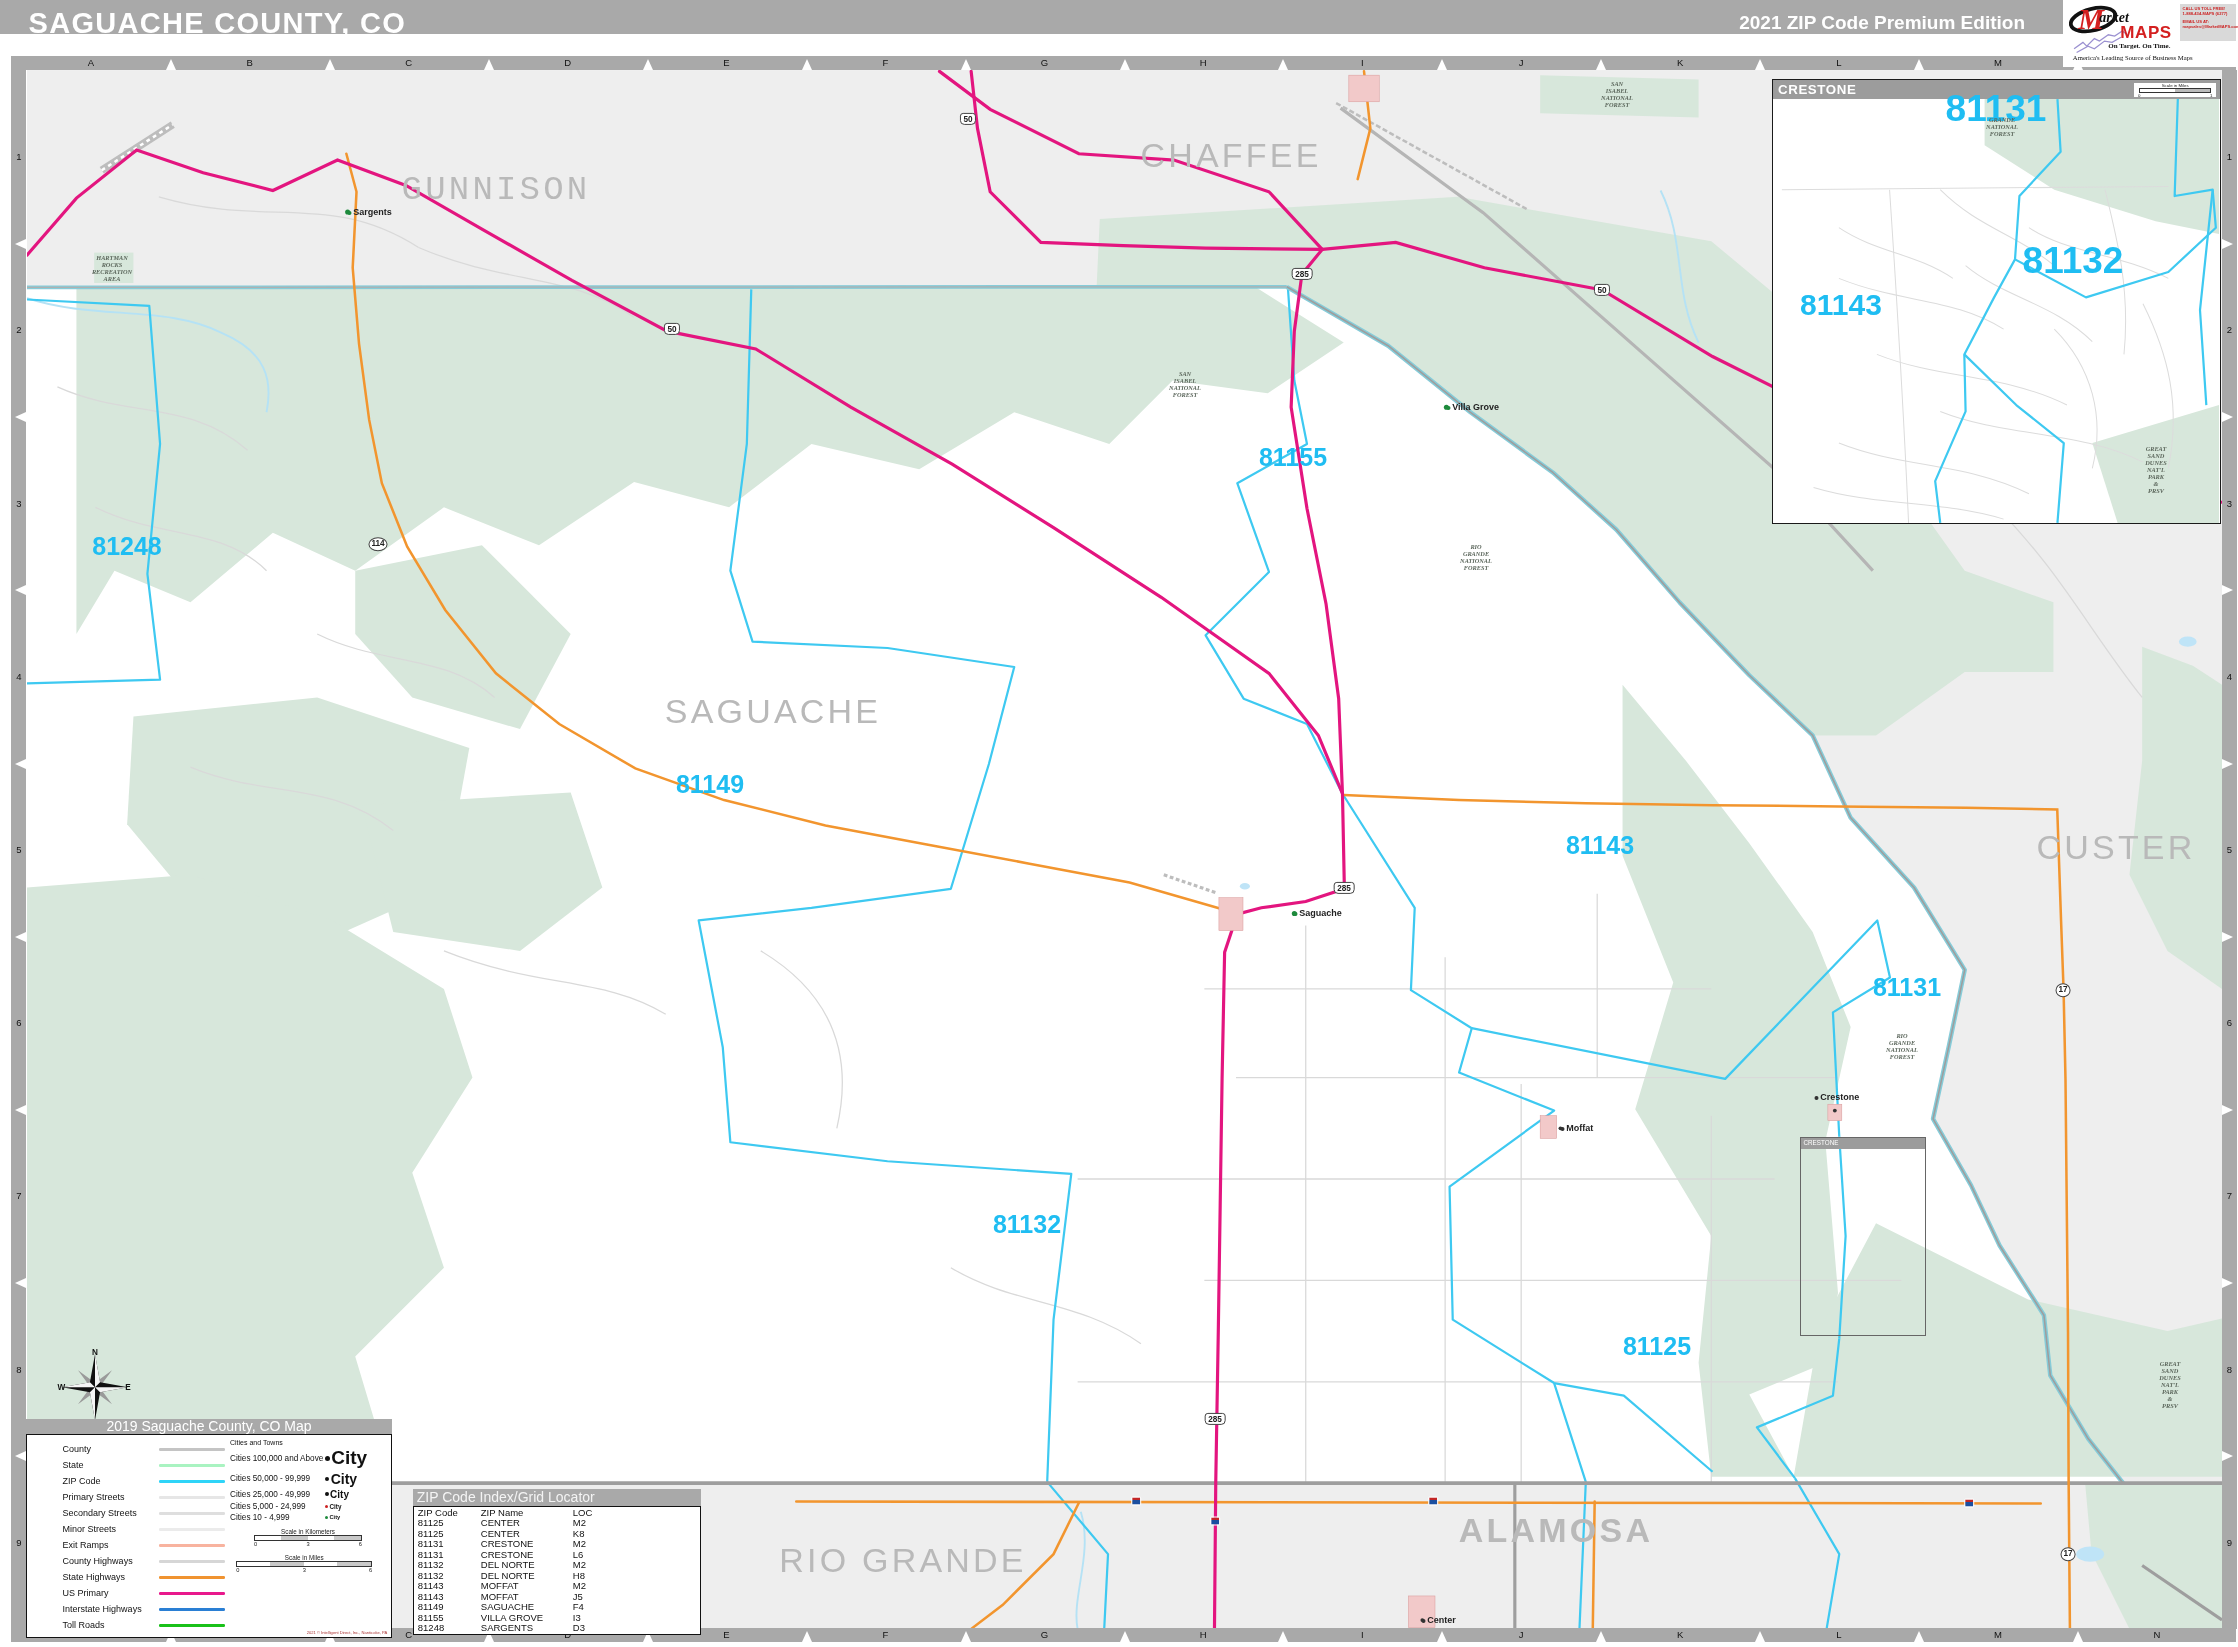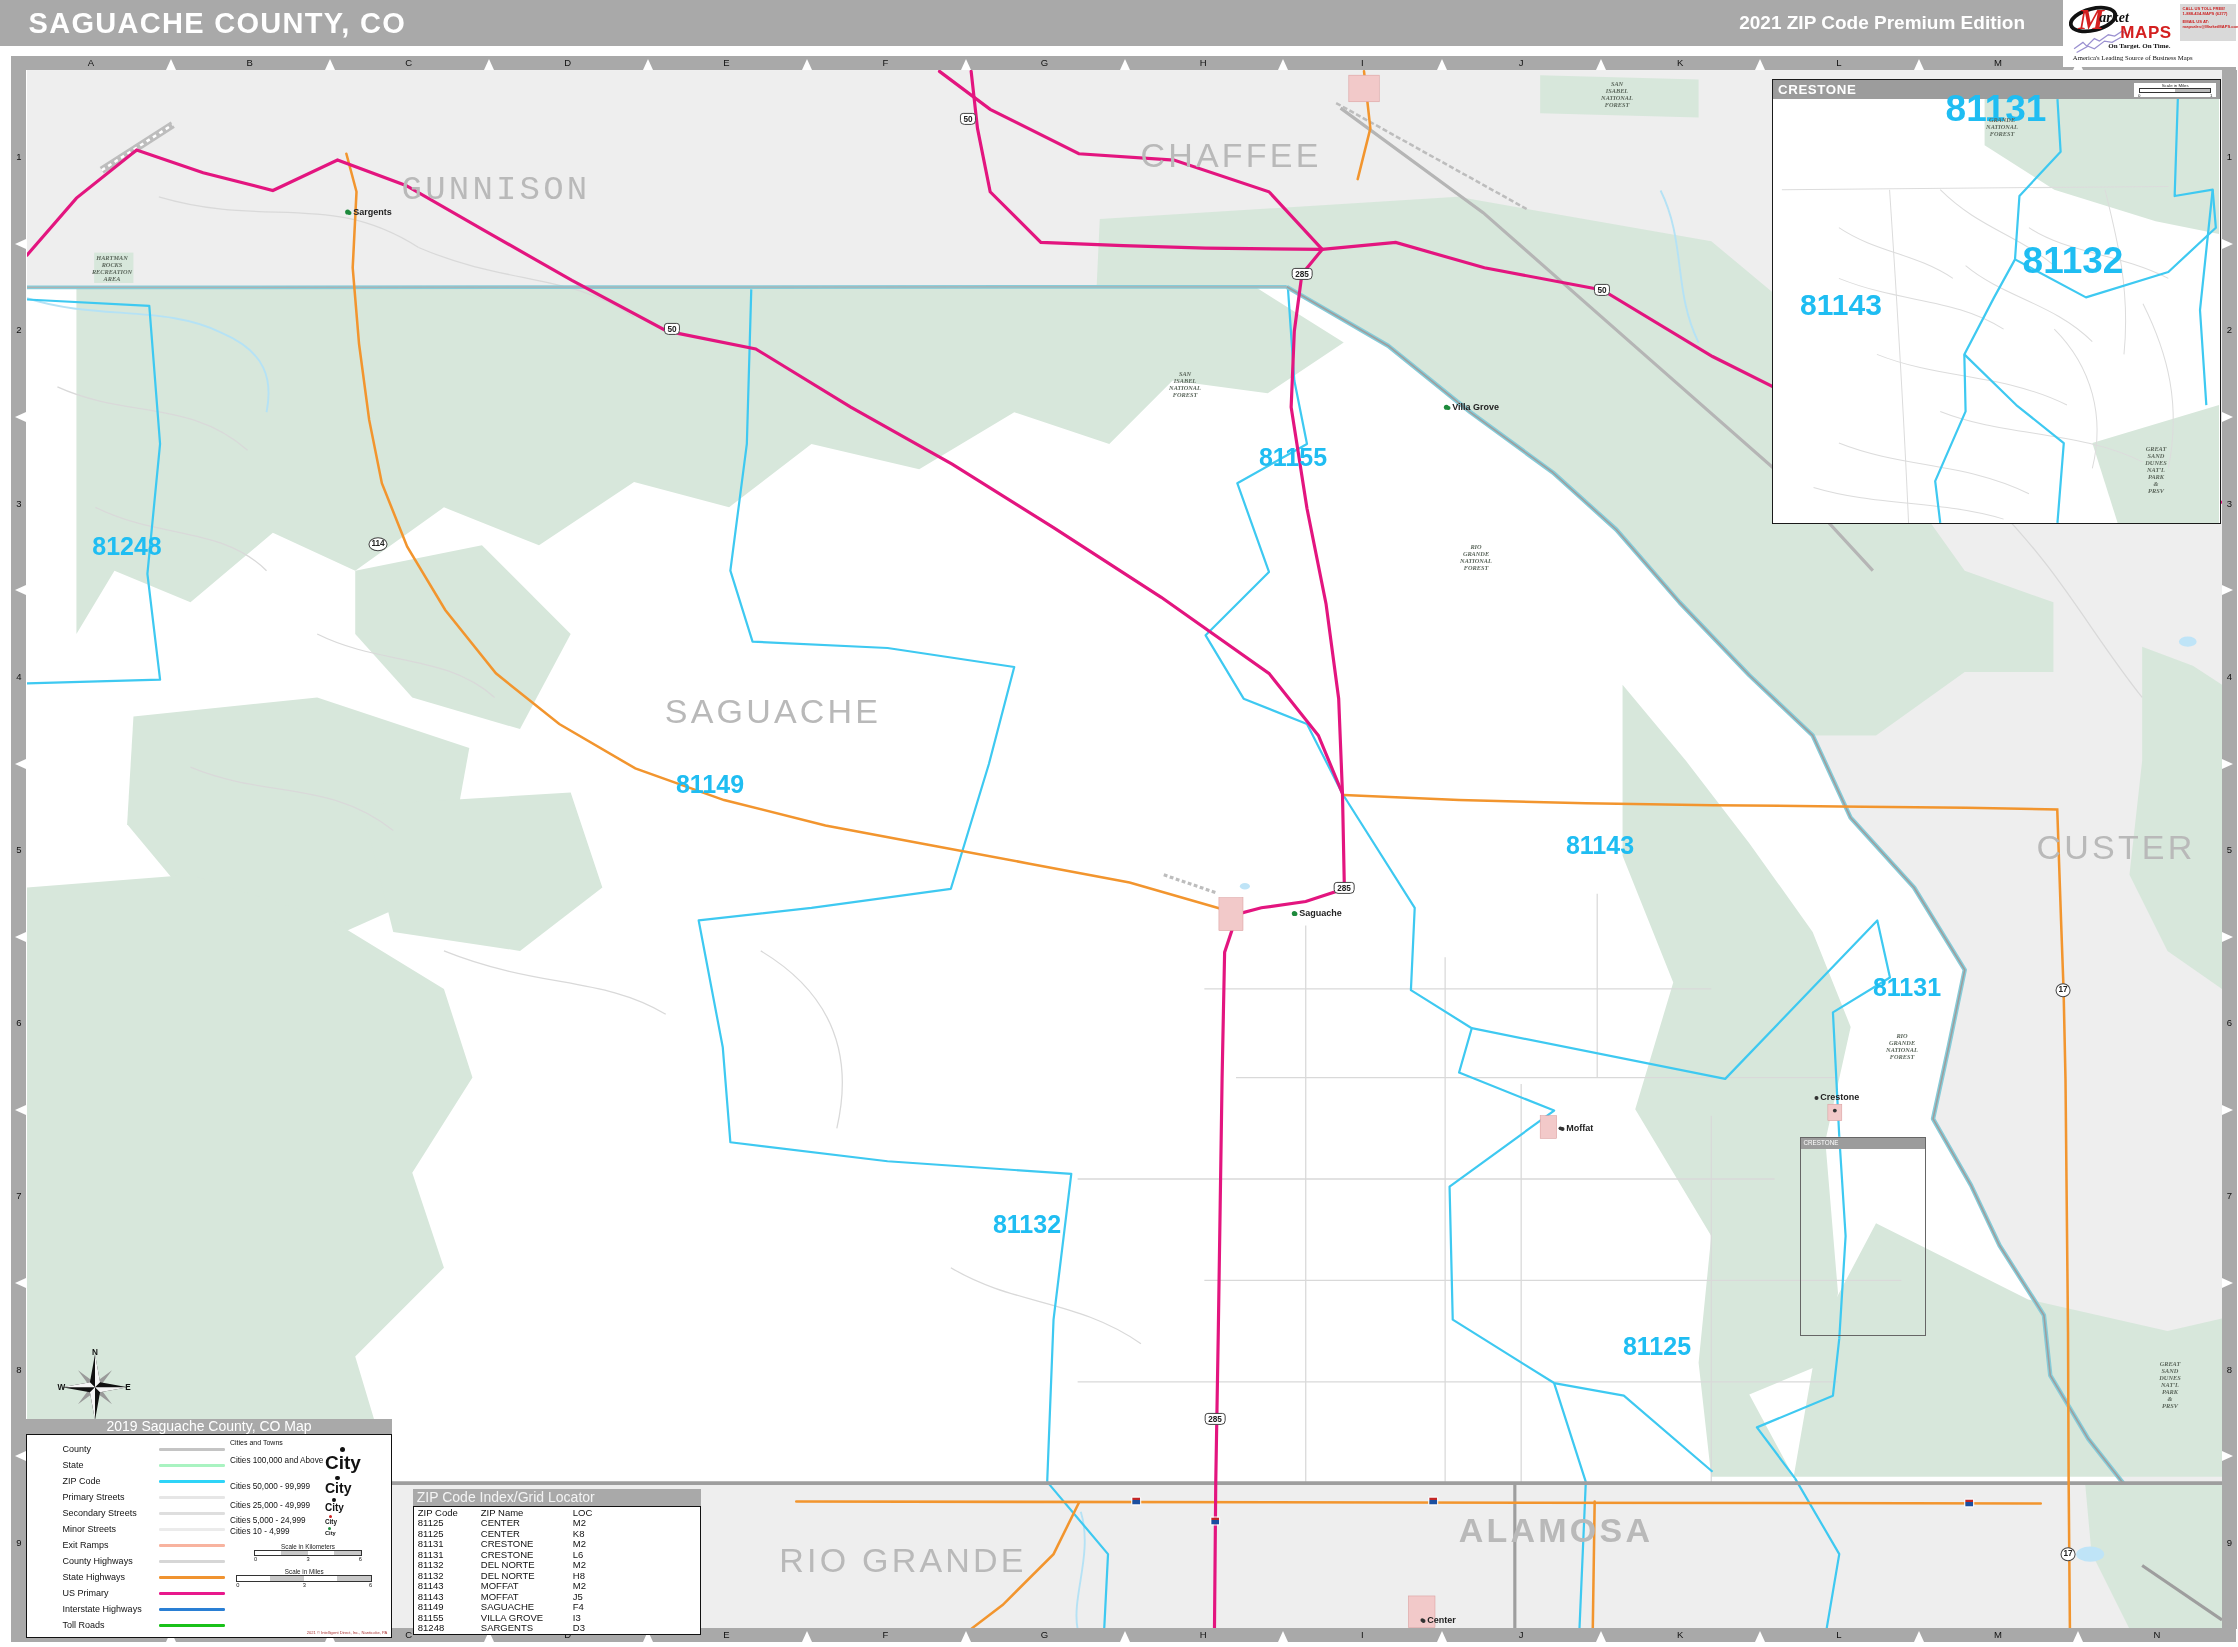--- a/index.html
+++ b/index.html
@@ -1,18 +1,18 @@
 <!DOCTYPE html>
 <html style="font-size:10px"><head>
 <meta charset="utf-8">
 <style>
   html,body{margin:0;padding:0;background:#fff;width:2239px;height:1647px;position:relative;
     font-family:"Liberation Sans",sans-serif;overflow:hidden;}
   
-  #titlebar{position:absolute;left:0;top:0;width:2063px;height:46px;background:#a9a9a9;z-index:6;}
+  #titlebar{position:absolute;left:0;top:0;width:2063px;height:34px;background:#a9a9a9;z-index:6;}
   #titlebar .t1{position:absolute;left:28.5px;top:0;line-height:46px;font-size:29px;font-weight:bold;
     color:#fff;letter-spacing:1.3px;}
   #titlebar .t2{position:absolute;right:38px;top:0;line-height:46px;font-size:19px;font-weight:bold;color:#fff;}
   
   #logo{position:absolute;left:2063px;top:0;width:176px;height:67px;background:#fff;z-index:7;}
   #logo .mm{position:absolute;left:6.3px;top:2.5px;width:111px;height:61px;}
   #logo .m{position:absolute;left:9px;top:0;font:italic 700 29px "Liberation Serif",serif;color:#d42020;z-index:2;}
   #logo .market{position:absolute;left:30px;top:7.6px;font:italic 700 14px "Liberation Serif",serif;color:#111;z-index:2;}
   #logo .maps{position:absolute;left:51px;top:20px;font:700 17px "Liberation Sans",sans-serif;color:#d42020;letter-spacing:0.6px;z-index:2;}
   #logo .tg{position:absolute;left:39px;top:39px;font:700 7px "Liberation Serif",serif;color:#111;white-space:nowrap;z-index:2;}
@@ -68,21 +68,21 @@
   #legend .hd{height:15px;background:#a9a9a9;color:#fff;font-size:14px;line-height:15px;text-align:center;}
   #legend .bd{position:relative;height:204px;background:#fff;border:1.3px solid #111;box-sizing:border-box;}
   #lg-items{position:absolute;left:7.6px;top:6.3px;width:190px;}
   .li{display:flex;align-items:center;height:16px;margin-left:28px;}
   .li .lab{width:96px;font-size:9px;color:#111;}
   .li .sw{flex:1;height:3.2px;border-radius:1.3px;}
   #lg-right{position:absolute;left:203px;top:3.8px;width:155px;}
   #lg-right .ch{font-size:7px;color:#111;margin-bottom:1.3px;}
   .cr{display:flex;align-items:center;margin-bottom:1.9px;}
   .cr .clab{width:95px;font-size:8.2px;color:#111;}
-  .cr .samp{display:flex;align-items:center;font-weight:700;color:#111;flex-direction:column;}
+  .cr .samp{display:flex;align-items:center;font-weight:700;color:#111;}
   .cr .dot{display:inline-block;border-radius:50%;margin-right:1.3px;}
   .cr.c1 .samp{font-size:19px;}.cr.c1 .dot{width:5px;height:5px;}
   .cr.c2 .samp{font-size:14px;}.cr.c2 .dot{width:4.4px;height:4.4px;}
   .cr.c3 .samp{font-size:10px;}.cr.c3 .dot{width:3.8px;height:3.8px;}
   .cr.c4 .samp{font-size:6.3px;}.cr.c4 .dot{width:3.2px;height:3.2px;}
   .cr.c5 .samp{font-size:5.7px;}.cr.c5 .dot{width:3.2px;height:3.2px;}
   .sbar{margin-top:6.3px;font-size:6.3px;color:#222;text-align:center;}
   .sbar .bar{height:4.4px;border:0.6px solid #333;background:linear-gradient(90deg,#fff 0 25%,#c8c8c8 25% 50%,#fff 50% 75%,#c8c8c8 75% 100%);}
   .sbar .tk{display:flex;justify-content:space-between;font-size:5.7px;}
   .sbar.km{width:108px;margin-left:24px;}

